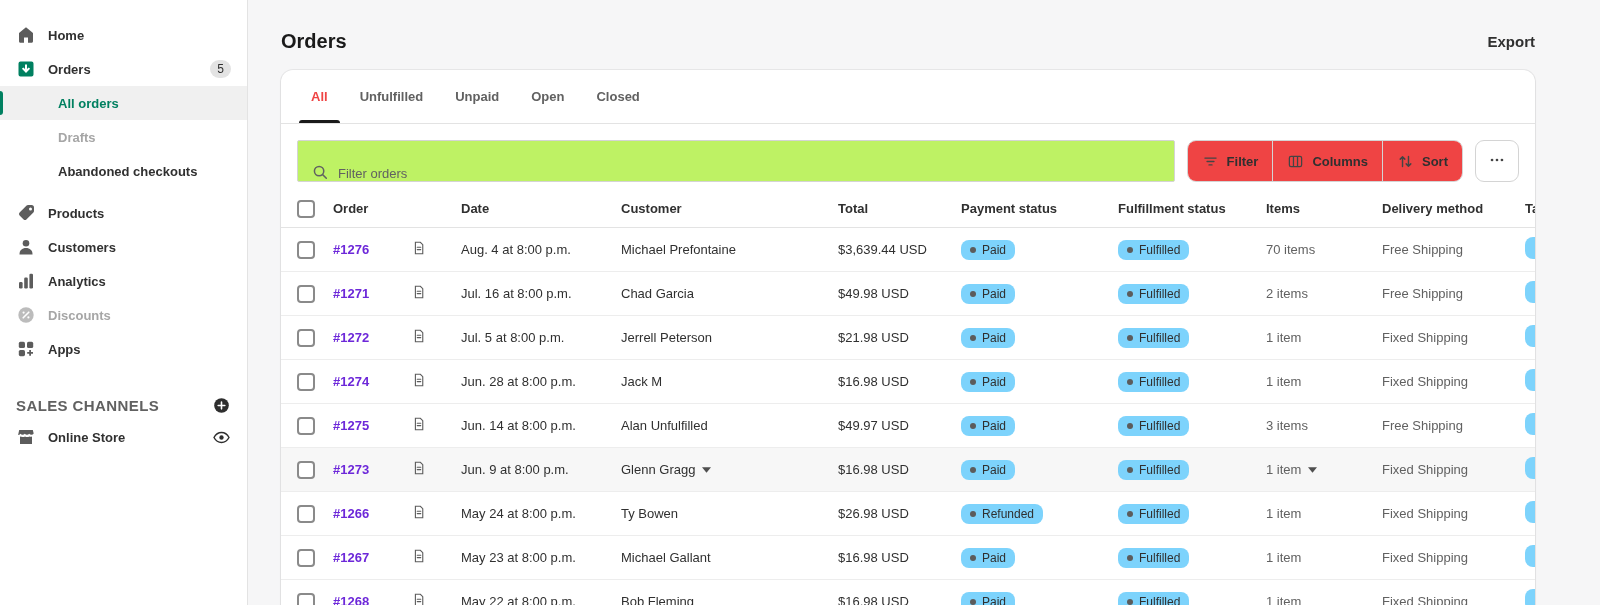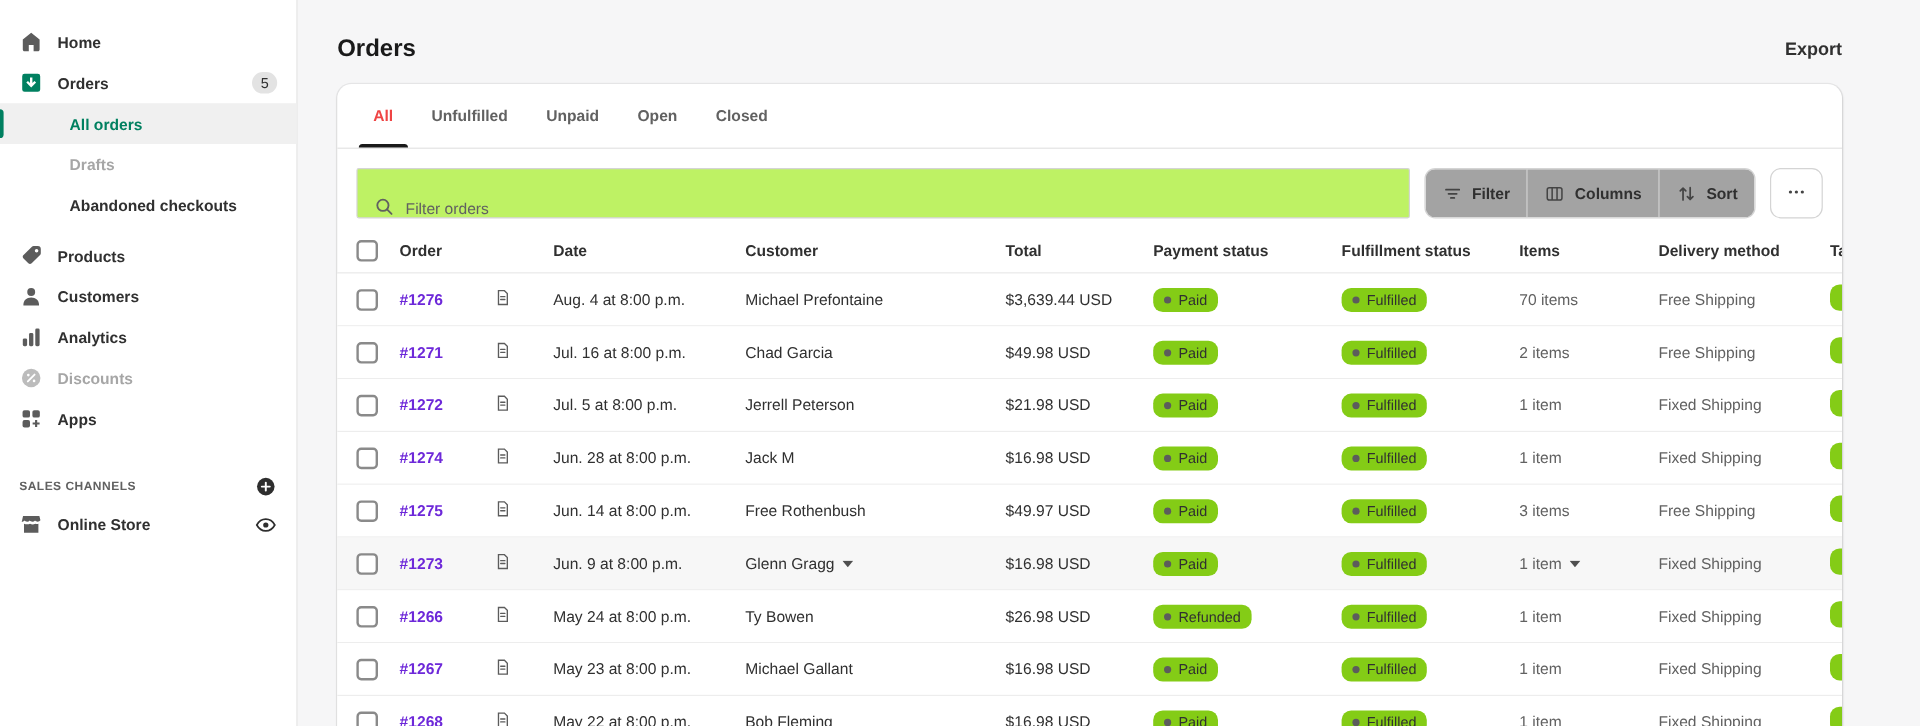--- a/index.html
+++ b/index.html
@@ -18,21 +18,21 @@
   .nav-icon svg { width: 100%; height: 100%; }
   .nav-item.disabled, .nav-sub.disabled { color: #a6a6a6; }
   .nav-item.disabled .nav-icon { color: #bcbcbc; }
   .nav-item.section-active .nav-icon { color: var(--accent); }
   .nav-sub { display: flex; align-items: center; height: 34px; padding-left: 58px; font-weight: 600; color: #303030; cursor: pointer; position: relative; }
   .nav-sub.active { background: #f0f0f0; color: var(--accent); }
   .nav-sub.active::before { content: ""; position: absolute; left: 0; top: 5px; bottom: 5px; width: 3px; background: var(--accent); border-radius: 0 3px 3px 0; }
   .count-badge { margin-left: auto; background: #e3e3e3; color: #303030; font-size: 12px; font-weight: 500; border-radius: 10px; padding: 0 7px; line-height: 18px; }
   .nav-spacer { height: 8px; }
   .section-head { display: flex; align-items: center; padding: 0 16px; margin-top: 24px; height: 30px; }
-  .section-label { font-size: 10px; font-weight: 700; color: #616161; letter-spacing: .4px; }
+  .section-label { font-size: 15px; font-weight: 700; color: #616161; letter-spacing: .4px; }
   .icon-btn { margin-left: auto; width: 19px; height: 19px; display: inline-flex; color: #2e2e2e; cursor: pointer; background: none; border: none; padding: 0; }
   .icon-btn svg { width: 100%; height: 100%; }
 
   
   .main { flex: 1; padding: 28px 65px 0 33px; min-width: 0; }
   .page-header { display: flex; align-items: center; justify-content: space-between; height: 26px; }
   .page-title { font-size: 20px; font-weight: 700; color: #1a1a1a; }
   .export-btn { background: none; border: none; font: inherit; font-weight: 600; font-size: 15px; color: #303030; cursor: pointer; }
 
   .card { margin-top: 16px; width: 1254px; background: #fff; border-radius: 12px; overflow: hidden; height: 600px;
@@ -43,39 +43,39 @@
   .tab.active { color: #ef4444; }
   .tab.active::after { content: ""; position: absolute; left: 4px; right: 4px; bottom: 0; height: 3px; background: #1a1a1a; border-radius: 3px 3px 0 0; }
 
   .toolbar { display: flex; align-items: center; gap: 12px; padding: 16px 16px 8px 16px; }
   .search { flex: 1; display: flex; align-items: flex-end; gap: 9px; height: 42px; border: 1px solid #d4d4d4; border-radius: 2px; padding: 0 13px; background: #bef264; }
   .search .s-icon { width: 18px; height: 18px; display: inline-flex; color: #616161; }
   .search input { flex: 1; border: none; outline: none; font: inherit; color: #303030; background: transparent; }
   .search input::placeholder { color: #616161; }
 
   .btn-group { display: flex; border: 1px solid #d4d4d4; border-radius: 9px; overflow: hidden; background: #fff; height: 42px; }
-  .tb-btn { display: flex; align-items: center; gap: 8px; padding: 0 14px; border: none; border-right: 1px solid #d4d4d4; background: #a3a3a3; font: inherit; font-weight: 600; color: #303030; cursor: pointer; justify-content: center; }
+  .tb-btn { display: flex; align-items: center; gap: 8px; padding: 0 14px; border: none; border-right: 1px solid #d4d4d4; background: #ef4444; font: inherit; font-weight: 600; color: #303030; cursor: pointer; justify-content: center; }
   .tb-btn:last-child { border-right: none; }
   .tb-btn .b-icon { width: 17px; height: 17px; display: inline-flex; color: #444; }
   .more-btn { width: 44px; height: 42px; border: 1px solid #d4d4d4; border-radius: 9px; background: #fff; display: flex; align-items: center; justify-content: center; color: #444; cursor: pointer; }
   .more-btn svg { width: 18px; height: 18px; }
 
   
   .thead, .trow { display: grid; grid-template-columns: 52px 78px 50px 160px 217px 123px 157px 148px 116px 143px 60px; align-items: center; width: 1304px; }
   .thead { height: 38px; border-bottom: 1px solid #e3e3e3; font-weight: 600; color: #303030; }
   .trow { height: 44px; border-bottom: 1px solid #ededed; cursor: pointer; background: #fff; }
   .trow.hl { background: #f7f7f7; }
   .c-check { padding-left: 16px; }
   .checkbox { display: inline-block; width: 18px; height: 18px; border: 2px solid #8a8a8a; border-radius: 4px; background: #fff; vertical-align: middle; cursor: pointer; }
   .cell.order { font-weight: 600; color: #6d28d9; }
   .doc { width: 16px; height: 16px; display: inline-flex; color: #5c5c5c; }
   .doc svg { width: 100%; height: 100%; }
   .cell.items, .cell.delivery { color: #616161; }
   .cust, .items { display: flex; align-items: center; }
-  .pill { display: inline-flex; align-items: center; gap: 6px; background: #84cc16; border-radius: 8px; padding: 3px 9px; font-size: 12px; color: #303030; white-space: nowrap; }
+  .pill { display: inline-flex; align-items: center; gap: 6px; background: #7dd3fc; border-radius: 8px; padding: 3px 9px; font-size: 12px; color: #303030; white-space: nowrap; }
   .dot { width: 6px; height: 6px; border-radius: 50%; background: #5c5c5c; flex: 0 0 6px; }
   .caret { margin-left: 7px; display: inline-flex; cursor: pointer; }
   .tagfrag { width: 36px; height: 22px; padding: 0; }
 </style>
 </head>
 <body>
 
 <nav class="sidebar">
 
   <div class="nav-item">
@@ -432,21 +432,21 @@
     <div class="cell">
       <span class="doc">
         <svg viewBox="0 0 20 20">
                 <path d="M5.5 2.8h6.2l3 3v11.4H5.5Z" fill="none" stroke="currentColor" stroke-width="1.4"></path>
                 <path d="M7.8 9h4.4M7.8 12h4.4" stroke="currentColor" stroke-width="1.4" stroke-linecap="round"></path>
               </svg>
       </span>
     </div>
     <div class="cell date">Jun. 14 at 8:00 p.m.</div>
     <div class="cell cust">
-      <span>Free Rothenbush</span>
+      <span>Alan Unfulfilled</span>
 
     </div>
     <div class="cell total">$49.97 USD</div>
     <div class="cell">
       <span class="pill">
         <span class="dot"></span>
         <span>Paid</span>
       </span>
     </div>
     <div class="cell">

